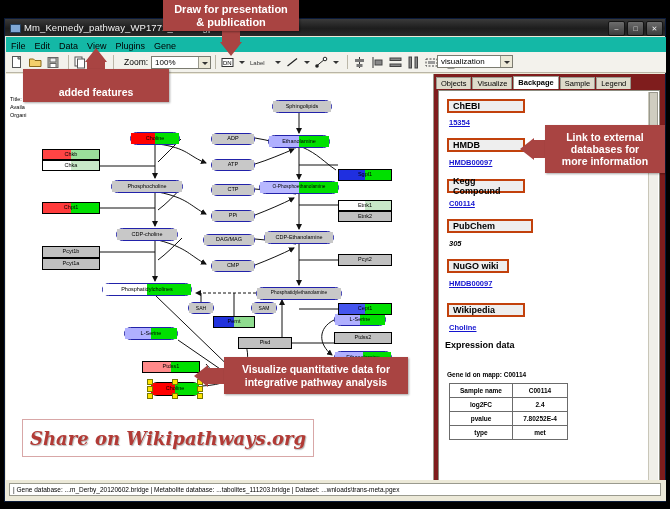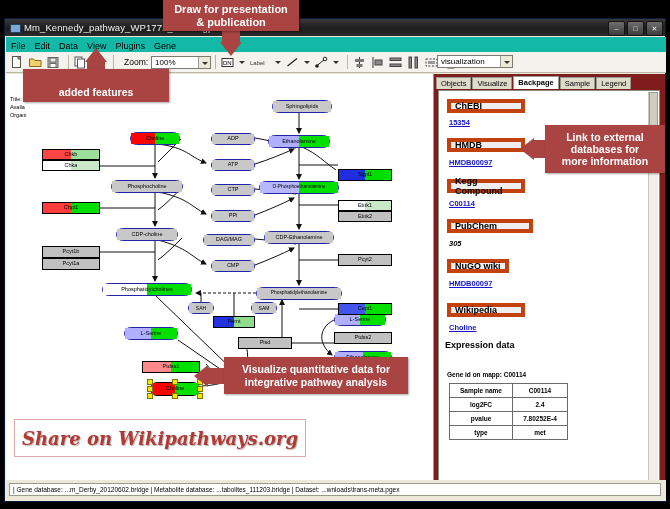--- a/index.html
+++ b/index.html
@@ -64,21 +64,21 @@
   
   .side{position:absolute;left:429px;top:55px;width:231px;height:425px;background:#7f1d1d;}
   .tabs{position:absolute;left:2px;top:2px;height:13px;display:flex;align-items:flex-end;}
   .tab{font-size:7.5px;padding:1px 4px 1px 4px;border:1px solid #9a9a8e;border-bottom:none;
     background:#dedbcb;margin-right:1px;color:#000;}
   .tab.active{background:#fff;font-weight:bold;padding-bottom:2px;}
   .panel{position:absolute;left:4px;top:16px;width:222px;height:405px;background:#fff;
     border:1px solid #8c8c80;box-sizing:border-box;overflow:hidden;}
   .vscroll{position:absolute;right:1px;top:1px;width:9px;height:403px;background:#f0efe9;border-left:1px solid #c9c6b8;}
   .vthumb{position:absolute;left:0;top:0;width:9px;height:40px;background:#cfcdc0;border:1px solid #9a9a8e;box-sizing:border-box;}
-  .dbhdr{position:absolute;height:14px;background:#eeeeee;border:4px solid #c2410c;
+  .dbhdr{position:absolute;height:14px;background:#eeeeee;border:2px solid #c2410c;
     font-size:9px;font-weight:bold;display:flex;align-items:center;padding-left:4px;box-sizing:border-box;color:#000;}
   .dblink{position:absolute;font-size:7.5px;color:#1414cf;text-decoration:underline;font-weight:bold;}
   .dbplain{position:absolute;font-size:7.5px;color:#000;font-weight:bold;}
   .exphdr{position:absolute;font-size:9px;font-weight:bold;color:#000;}
   .geneid{position:absolute;font-size:6.5px;color:#000;font-weight:bold;}
   table.exp{position:absolute;border-collapse:collapse;}
   table.exp td{border:1px solid #6b6b6b;font-size:6.5px;font-weight:bold;text-align:center;
     padding:2px 3px;color:#000;height:9px;}
 
   
@@ -592,17 +592,17 @@
 
   <div class="callout" style="left:224px;top:357px;width:184px;height:37px;font-size:10.5px;">
     <span>
       <span>Visualize quantitative data  for</span><br>
       <span>integrative pathway analysis</span>
     </span>
   </div>
   <div class="arwstem" style="left:207px;top:368px;width:19px;height:16px;"></div>
   <div class="arwleft" style="left:194px;top:365px;"></div>
 
-  <div class="sharebox" style="left:14px;top:419px;width:290px;height:36px;">
+  <div class="sharebox" style="left:22px;top:419px;width:290px;height:36px;">
     <span class="sharetxt">Share on Wikipathways.org</span>
   </div>
 
 </div>
 
 </body></html>

